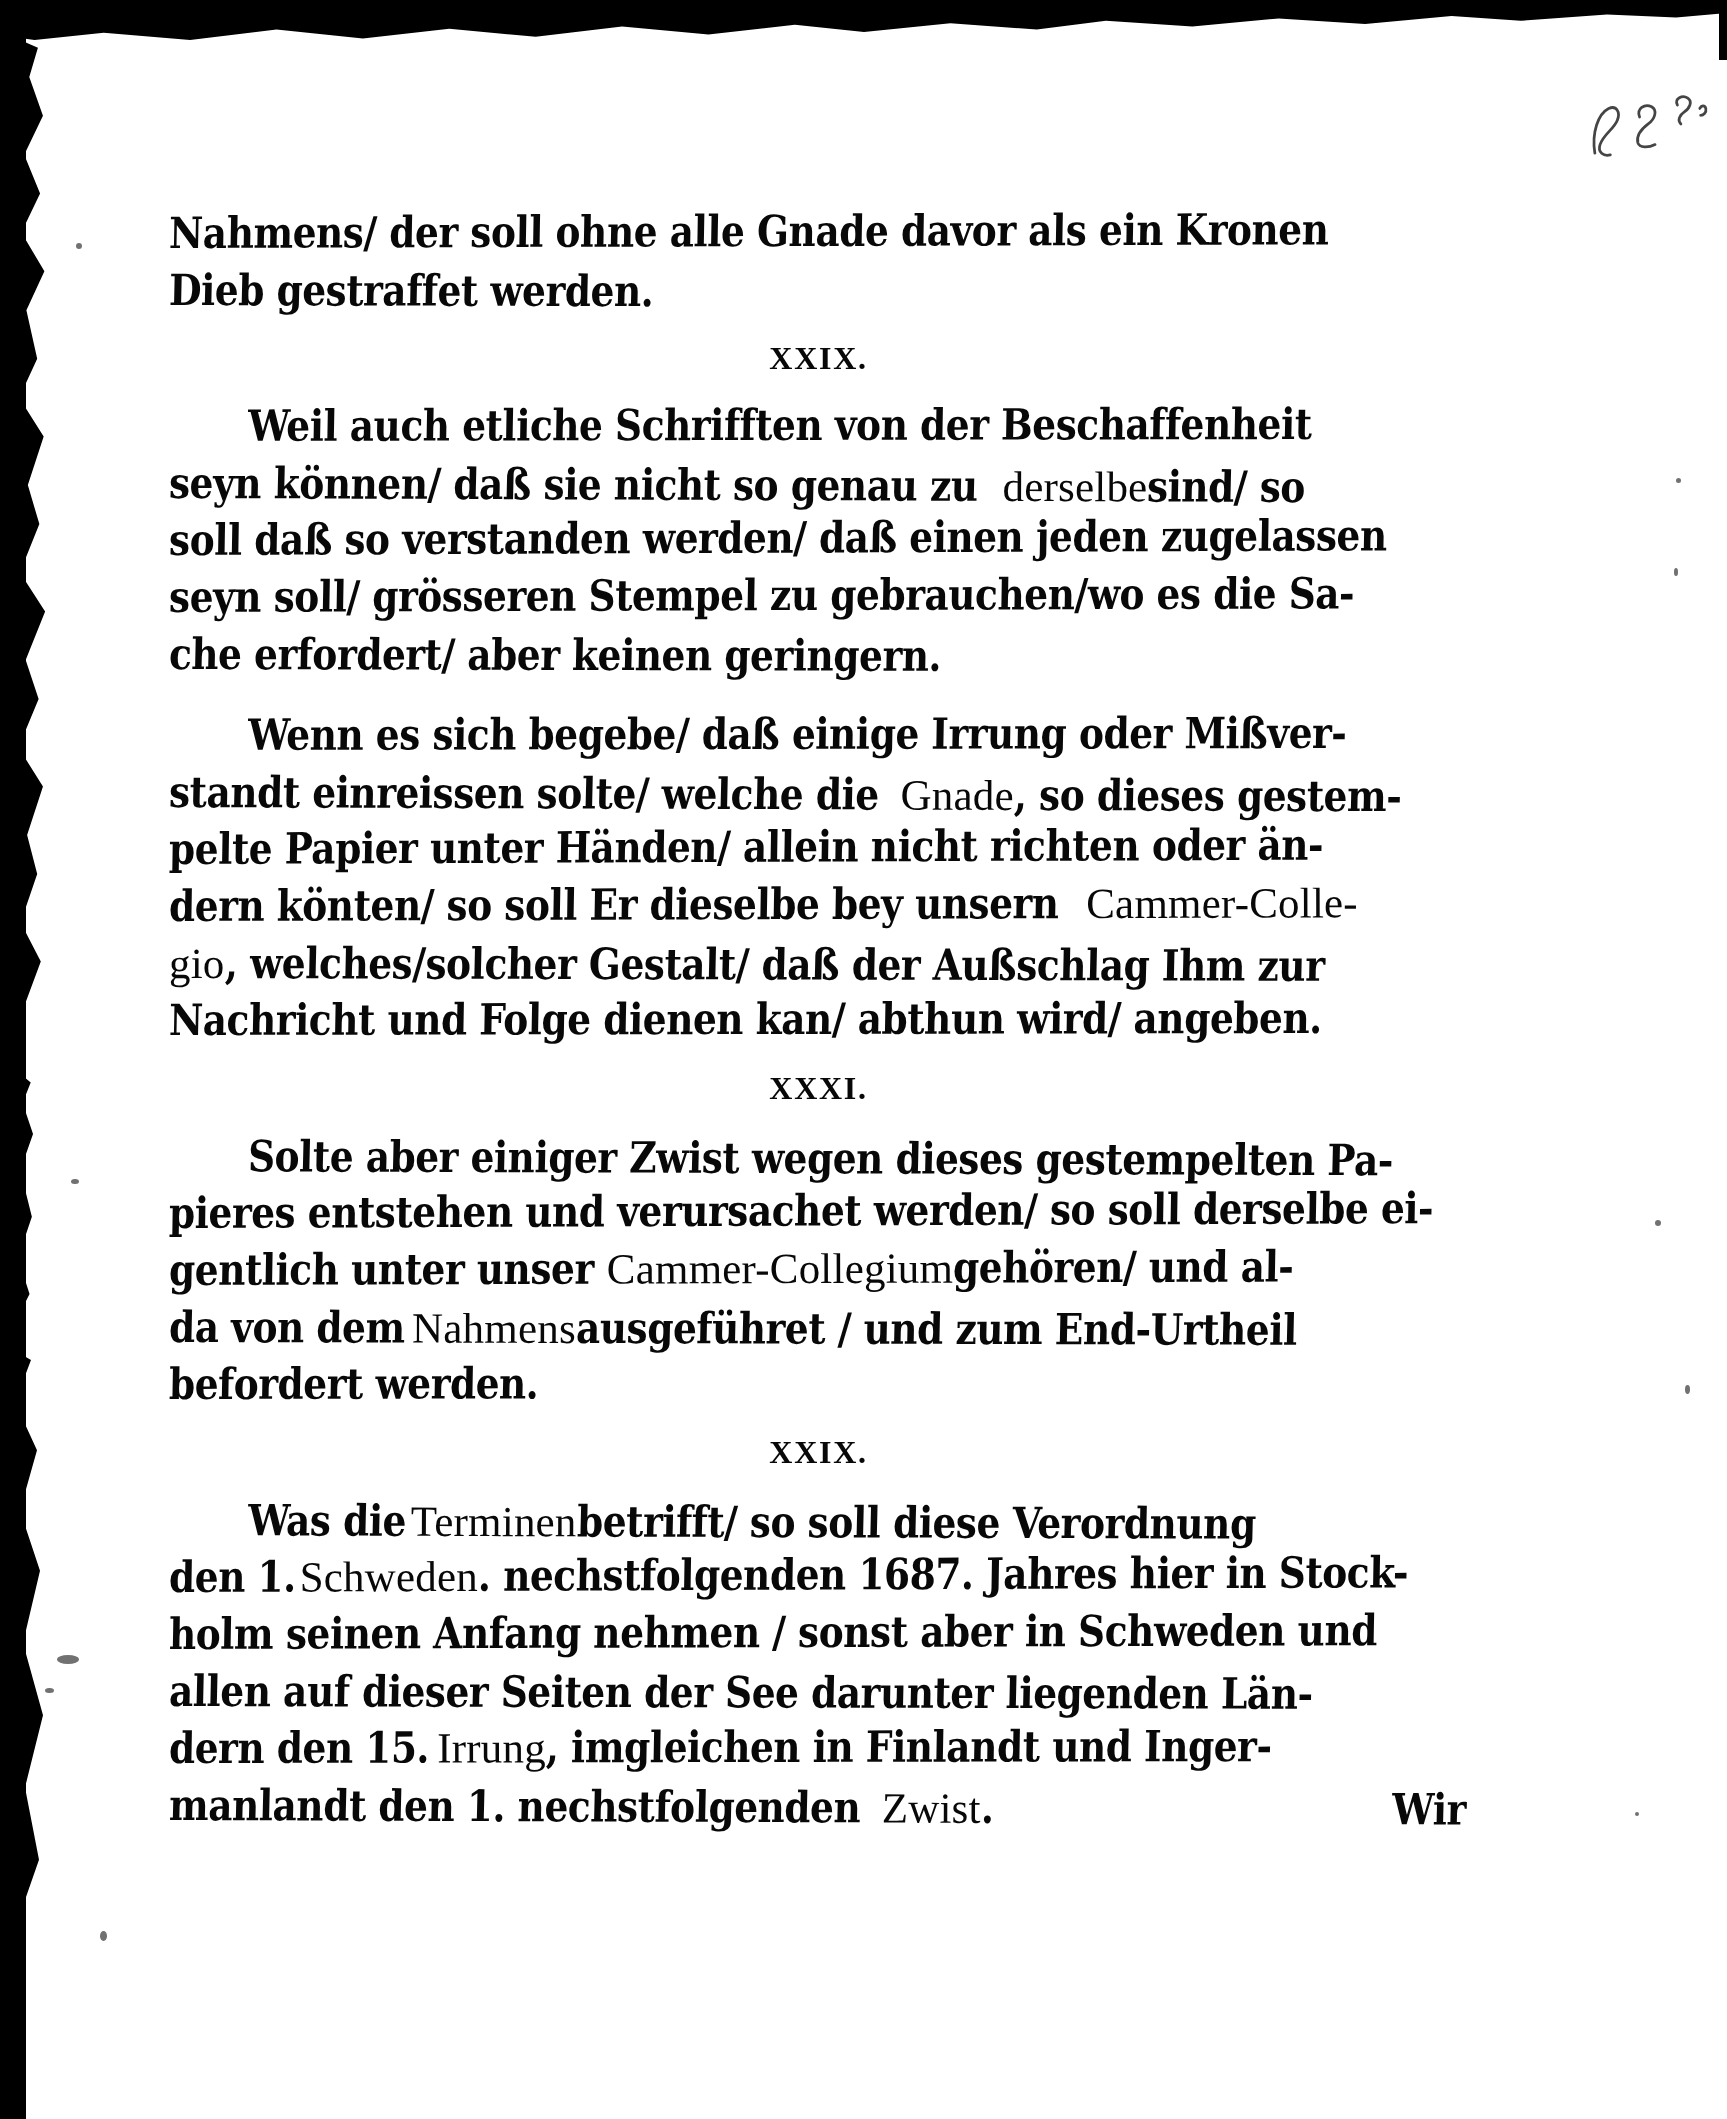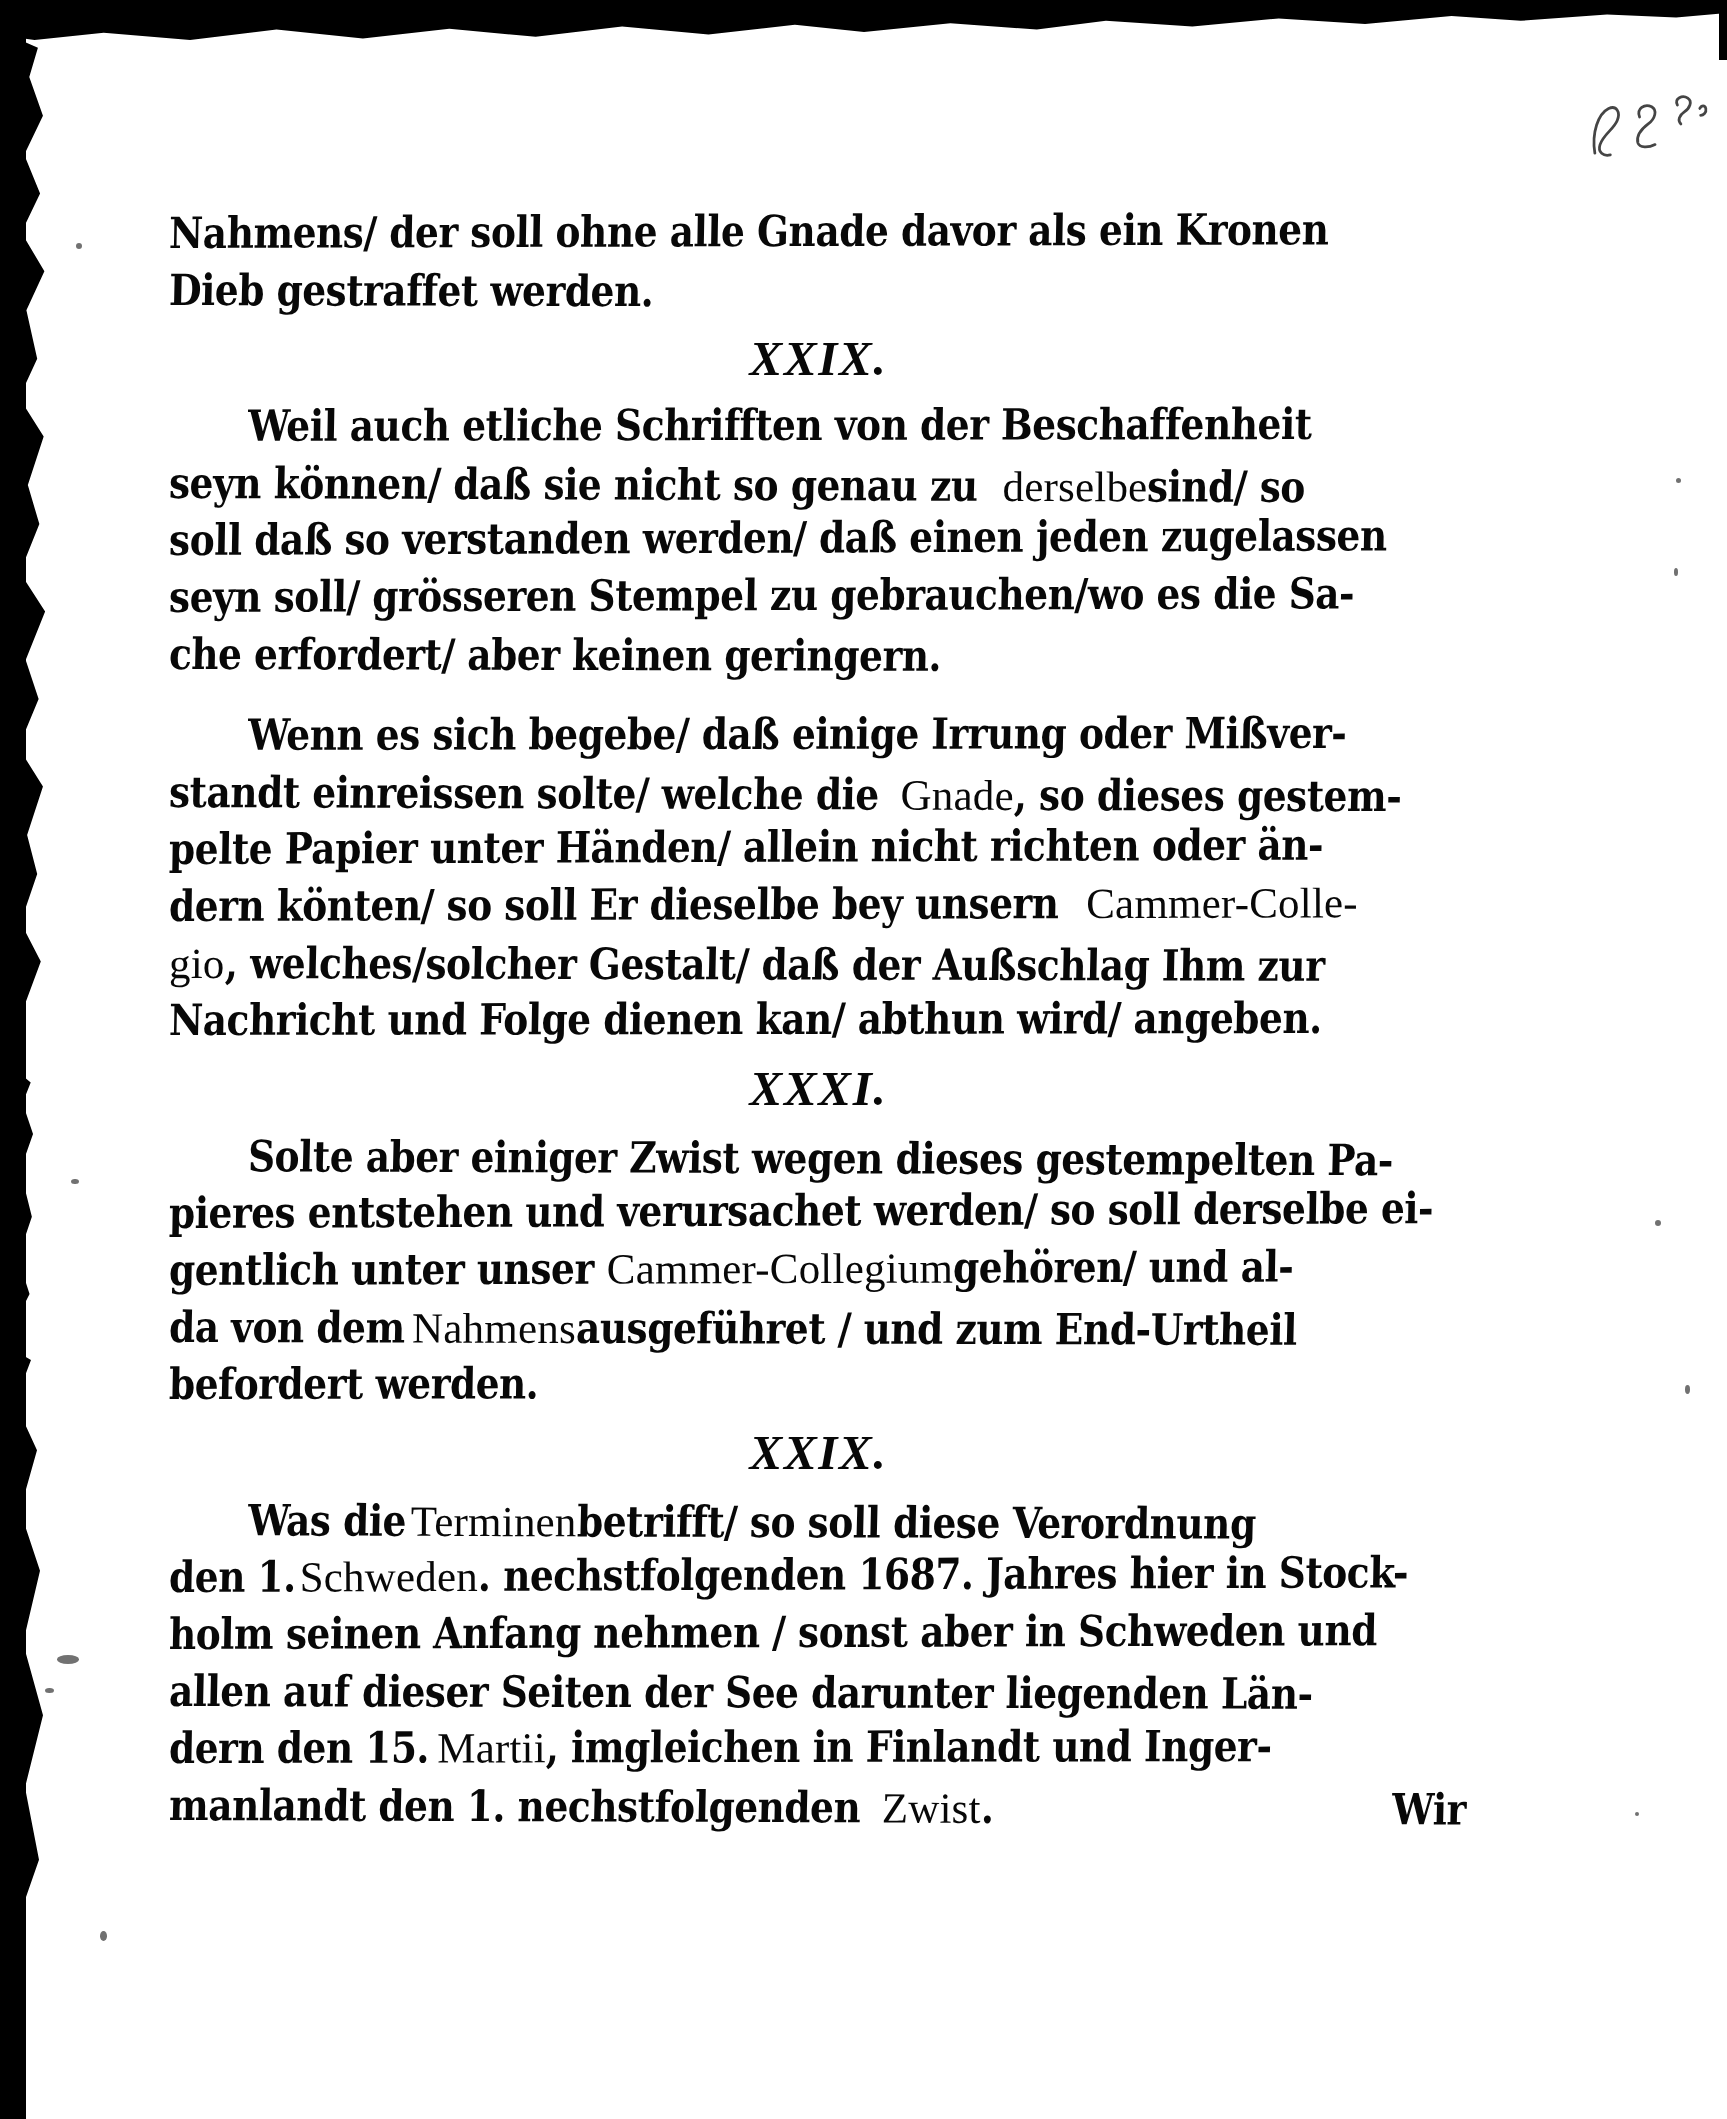--- a/index.html
+++ b/index.html
@@ -139,23 +139,22 @@
 
   
   .section-head {
     position: relative;
     height: 55px;
     line-height: 55px;
     text-align: center;
     color: #080808;
     font-family: "Liberation Serif", "DejaVu Serif", serif;
     font-weight: 700;
-    font-size: 49px;
+    font-size: 32px;
     letter-spacing: 1.7px;
-    font-style: italic;
   }
 
   .indent {
     padding-left: 79px;
   }
 
   .gap-sm { height: 12px; }
 
   
   .catchword {
@@ -233,18 +232,18 @@
       <div class="line w1"><span><span class="frak">gentlich unter unser </span><span class="roman">Cammer-Collegium</span><span class="frak"> gehören/ und al-</span></span></div>
       <div class="line w2"><span><span class="frak">da von dem </span><span class="roman">Nahmens</span><span class="frak"> ausgeführet / und zum End-Urtheil</span></span></div>
       <div class="line w3"><span><span class="frak">befordert werden.</span></span></div>
       <div class="gap-sm"></div>
       <div class="section-head">XXIX.</div>
       <div class="gap-sm"></div>
       <div class="line w4"><span class="indent"><span class="frak">Was die </span><span class="roman">Terminen</span><span class="frak"> betrifft/ so soll diese Verordnung</span></span></div>
       <div class="line w5"><span><span class="frak">den 1. </span><span class="roman">Schweden</span><span class="frak">. nechstfolgenden 1687. Jahres hier in Stock-</span></span></div>
       <div class="line w1"><span><span class="frak">holm seinen Anfang nehmen / sonst aber in Schweden und</span></span></div>
       <div class="line w2"><span><span class="frak">allen auf dieser Seiten der See darunter liegenden Län-</span></span></div>
-      <div class="line w3"><span><span class="frak">dern den 15. </span><span class="roman">Martii</span><span class="frak">, imgleichen in Finlandt und Inger-</span></span></div>
+      <div class="line w3"><span><span class="frak">dern den 15. </span><span class="roman">Irrung</span><span class="frak">, imgleichen in Finlandt und Inger-</span></span></div>
       <div class="line w4"><span><span class="frak">manlandt den 1. nechstfolgenden </span><span class="roman">Zwist</span><span class="frak">.</span></span><span class="catchword frak">Wir</span></div>
     </div>
 
 </div>
 
 
 </body></html>

